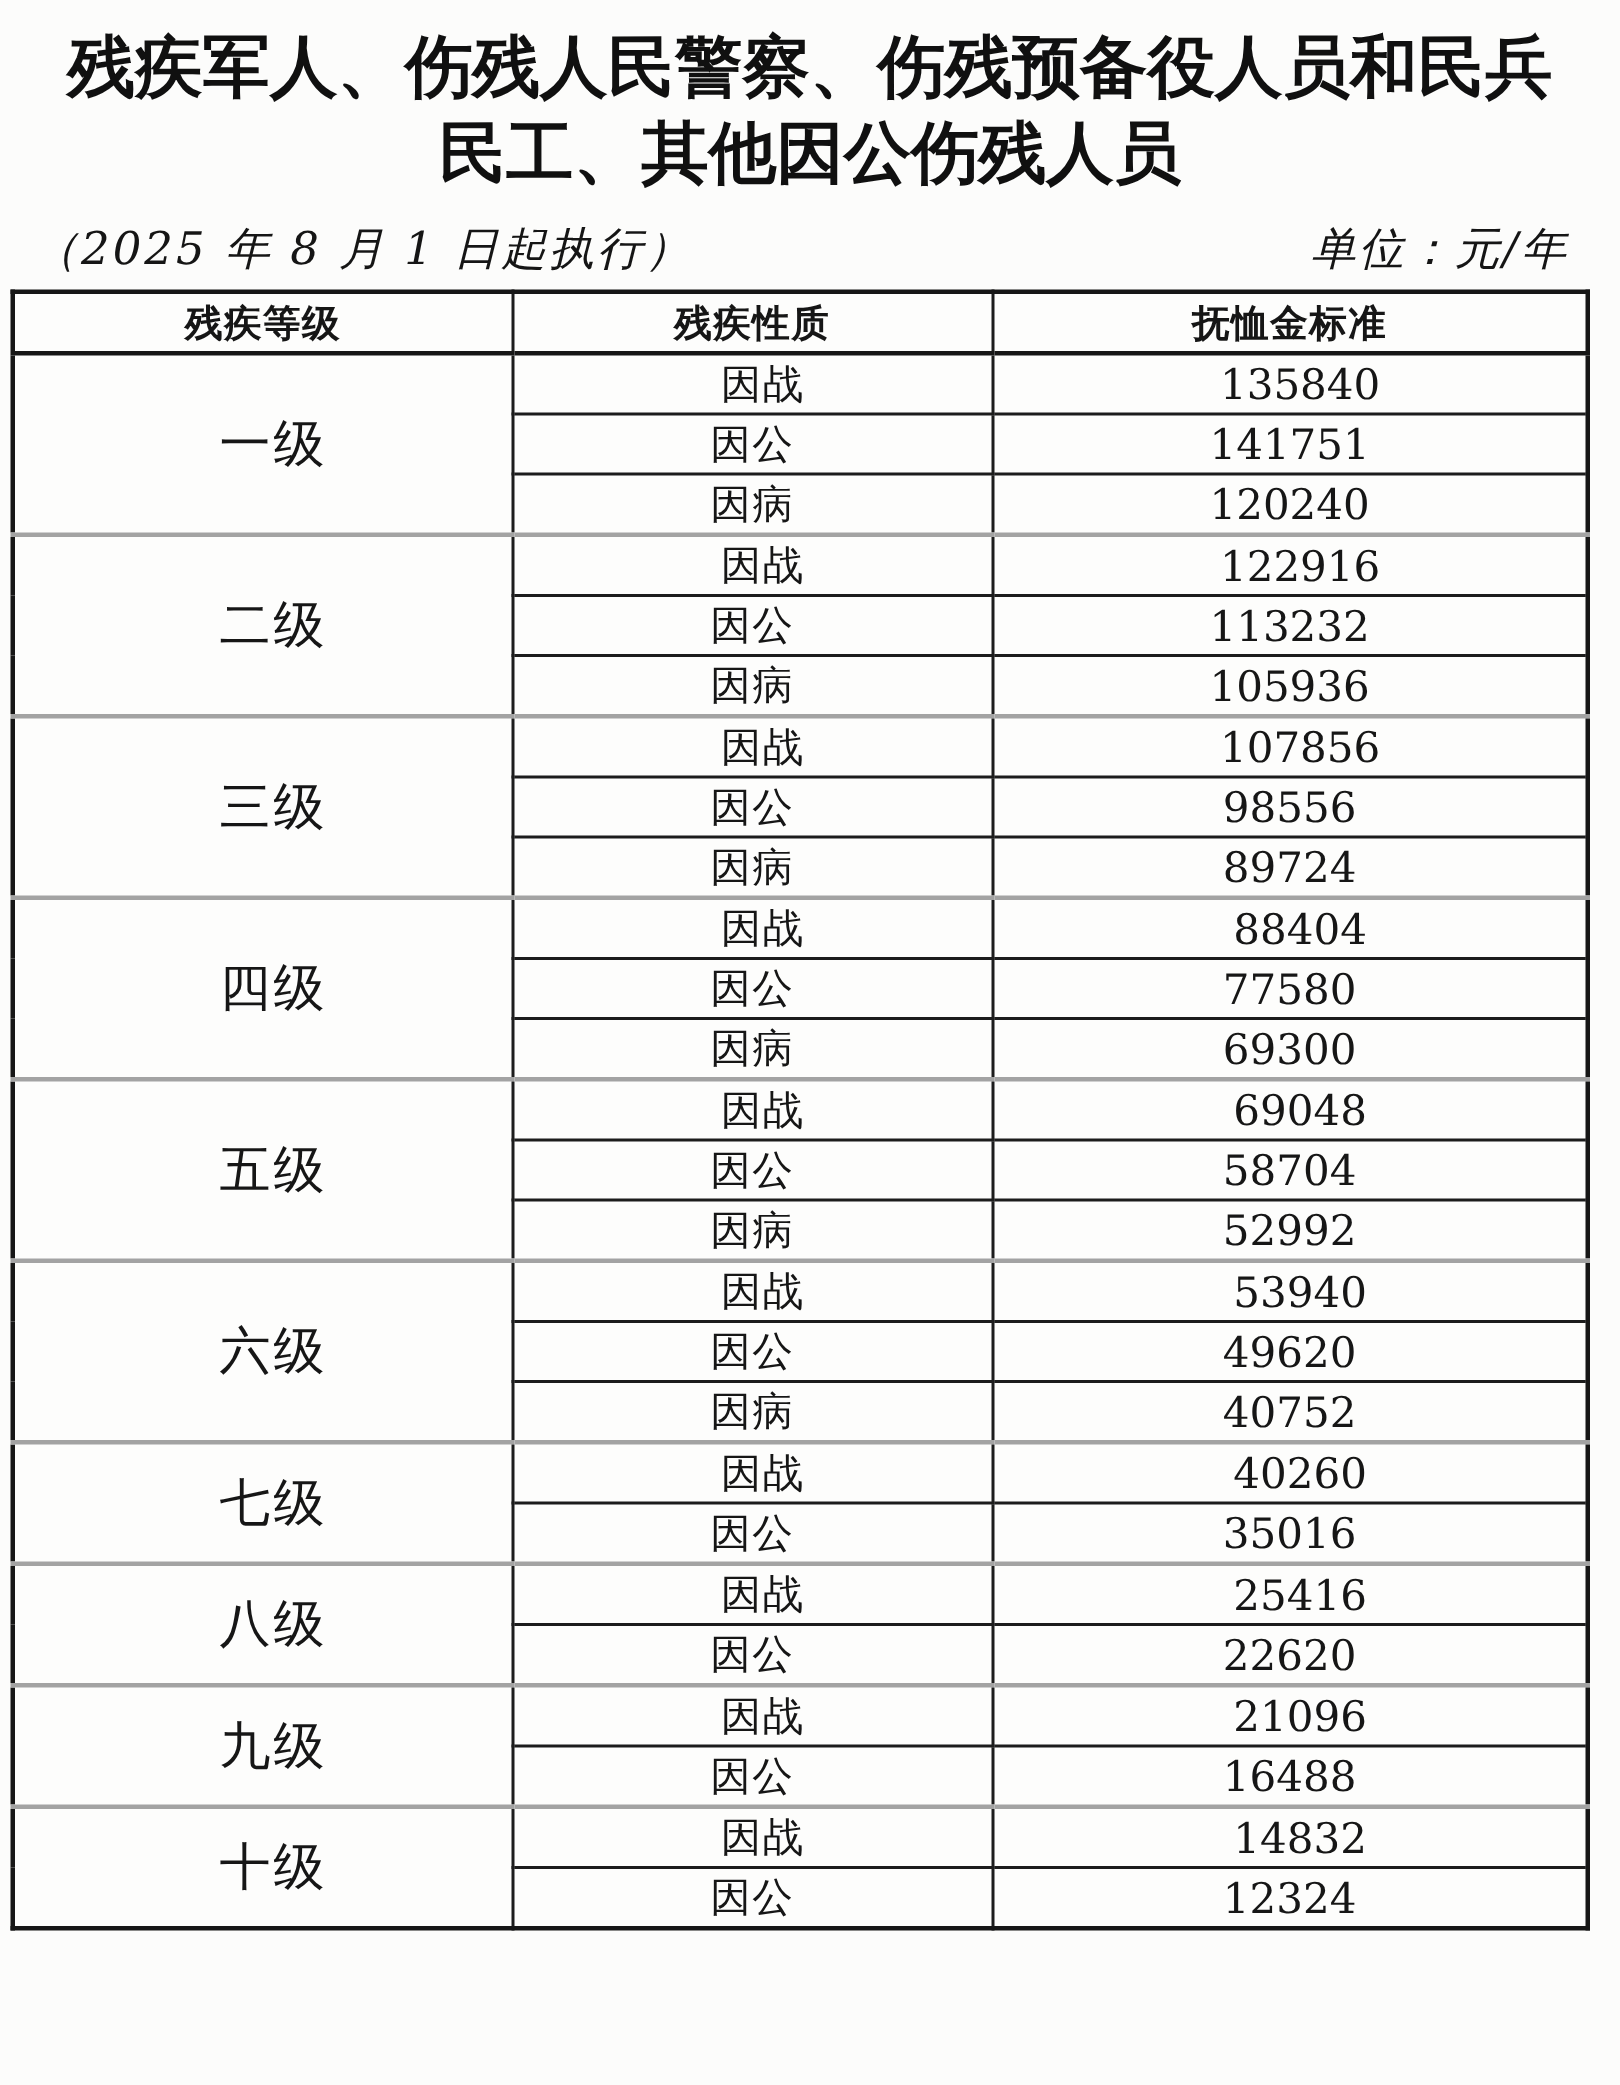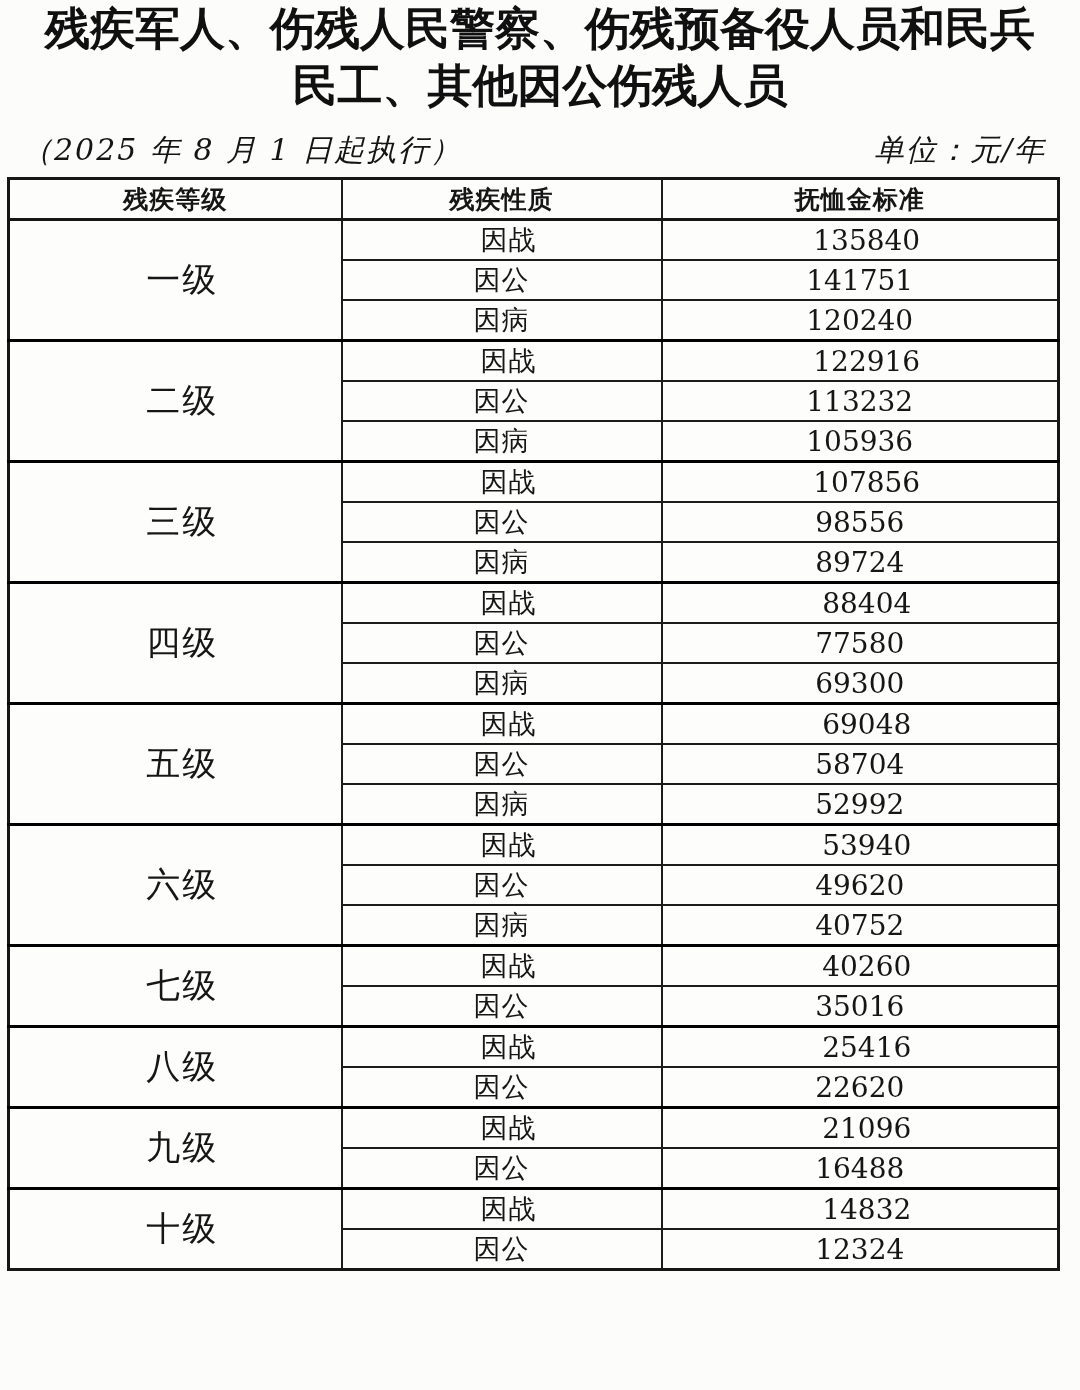--- a/index.html
+++ b/index.html
@@ -9,20 +9,21 @@
     width: 1080px;
     height: 1390px;
     margin: 0 auto;
     background: #fcfcfb;
     color: #161616;
     font-family: "DejaVu Serif", "Liberation Serif", serif;
     overflow: hidden;
     box-sizing: border-box;
   }
   .title-block {
+    padding-top: 16px;
     text-align: center;
   }
   .title-line {
     font-weight: 900;
     font-size: 45px;
     line-height: 57px;
     letter-spacing: 0px;
     color: #101010;
     white-space: nowrap;
   }
@@ -56,21 +57,21 @@
     background: #fdfdfc;
   }
   table.pension { border: 3px solid #161616; }
   table.pension thead th {
     font-family: "DejaVu Sans", "Liberation Sans", sans-serif;
     font-weight: 600;
     font-size: 25px;
     border-bottom: 3px solid #161616;
     letter-spacing: 1px;
   }
-  table.pension tr.group-start td { border-top: 3px solid #000000; padding-left: 14px; }
+  table.pension tr.group-start td { border-top: 3px solid #a3a3a3; padding-left: 14px; }
   td.level-cell {
     font-size: 34px;
     letter-spacing: 2px;
   }
   td.nature-cell {
     font-size: 27px;
     letter-spacing: 1px;
   }
   td.amount-cell {
     font-size: 28px;

